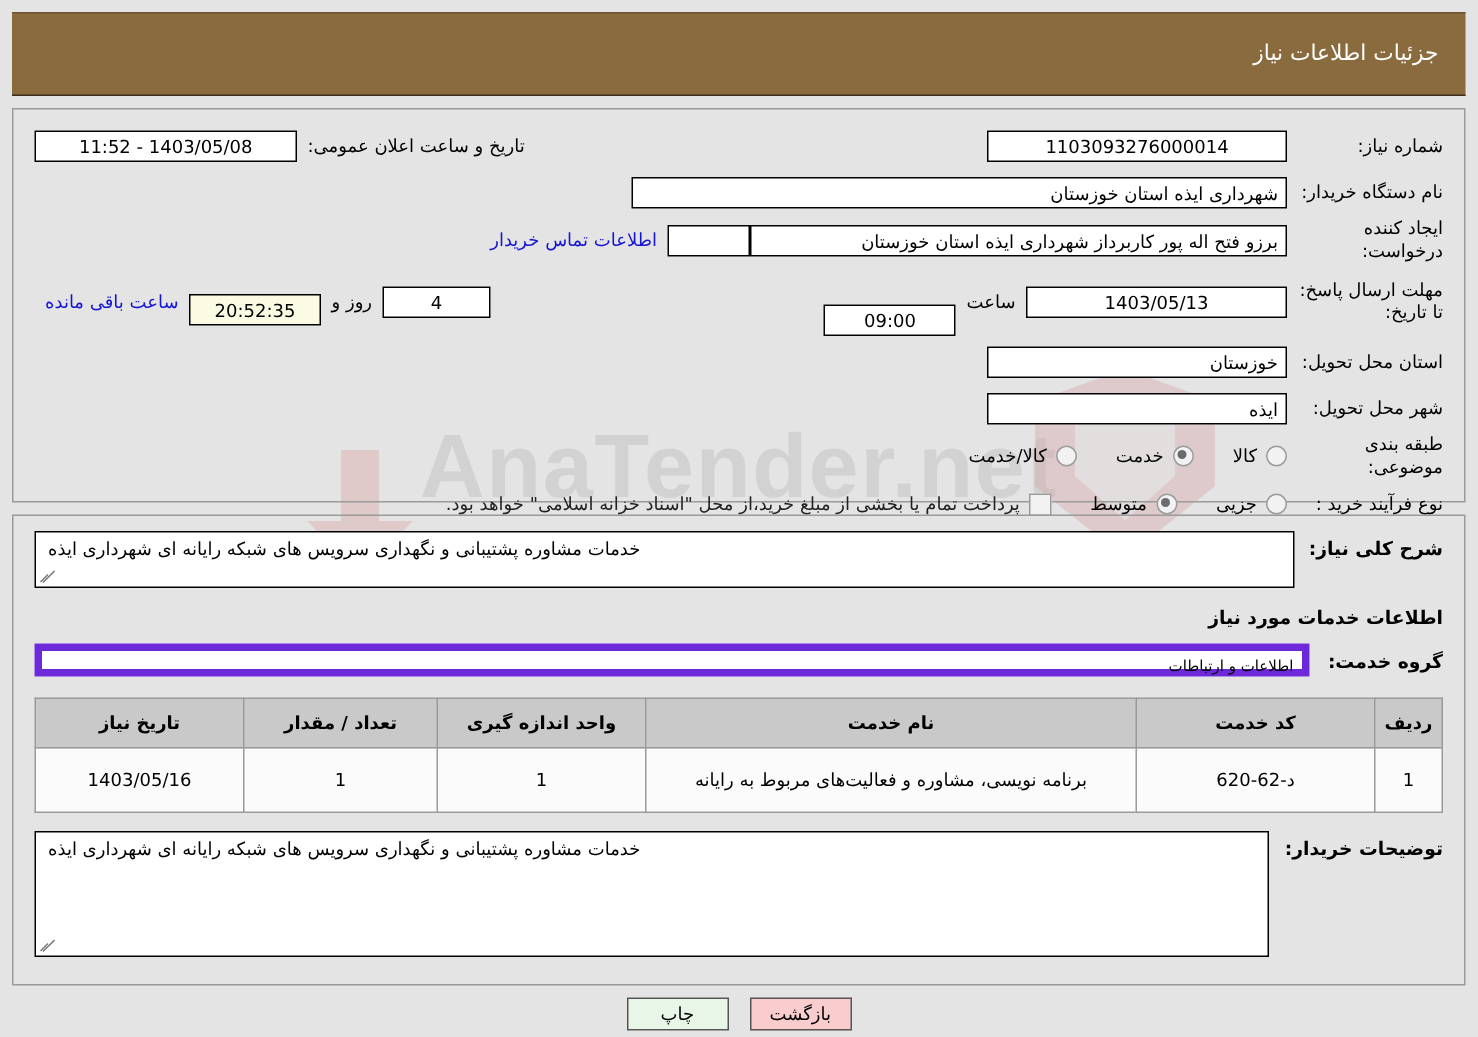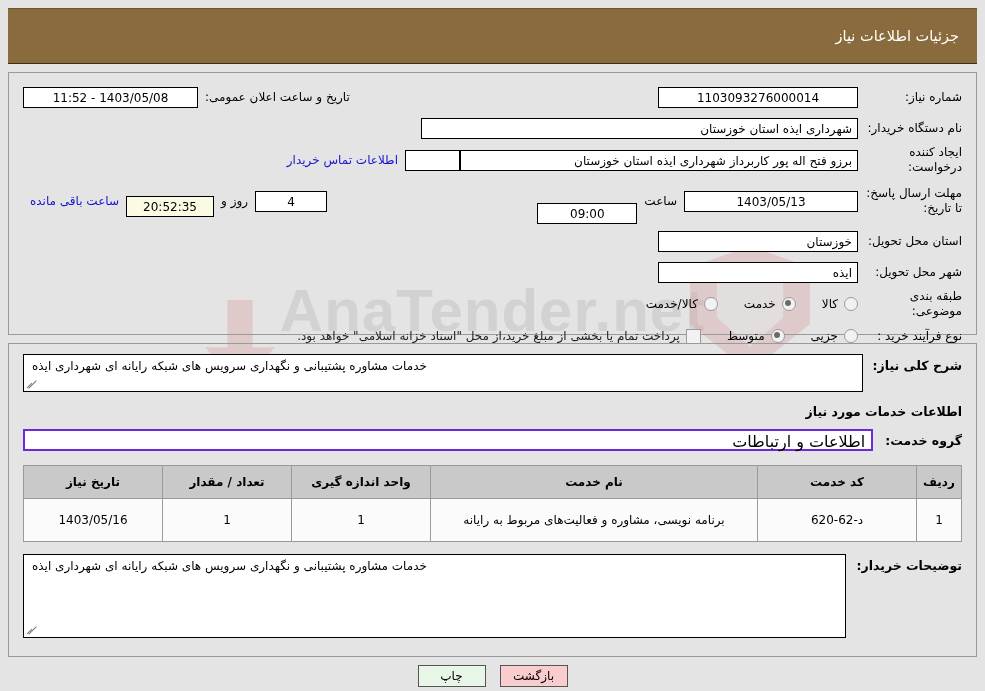--- a/index.html
+++ b/index.html
@@ -129,23 +129,23 @@
     box-sizing: border-box;
     overflow: hidden;
     white-space: nowrap;
   }
   .fbox.center { text-align: center; }
   .fbox.right  { text-align: right; }
   .fbox.yellow { background: #fbfbe4; margin-top: 11px; }
 
   .w-need     { width: 200px; }
   .w-buyer    { width: 437px; }
-  .w-creator  { width: 398px; }
+  .w-creator  { width: 358px; }
   .w-date     { width: 174px; }
-  .w-time     { width: 100px; margin-top: 25px; }
+  .w-time     { width: 88px; margin-top: 25px; }
   .w-days     { width: 88px; }
   .w-count    { width: 72px; }
   .w-loc      { width: 200px; }
   .w-announce { width: 175px; }
   .w-contact  { width: 55px; }
 
   .inline-label {
     font-size: 12px;
     padding: 0 7px;
     white-space: nowrap;
@@ -269,26 +269,26 @@
     margin-bottom: 14px;
   }
   .group-label {
     font-size: 12.5px;
     font-weight: bold;
     white-space: nowrap;
     padding-left: 12px;
   }
   .group-box {
     flex: 1 1 auto;
-    border: 2px solid #6d28d9;
+    border: 5px solid #6d28d9;
     background: #fff;
     height: 22px;
     line-height: 22px;
     padding: 0 6px;
-    font-size: 16px;
+    font-size: 10px;
     text-align: right;
     box-sizing: border-box;
   }
 
   
   table.items {
     width: 100%;
     border-collapse: collapse;
     margin-bottom: 12px;
     font-size: 12px;

